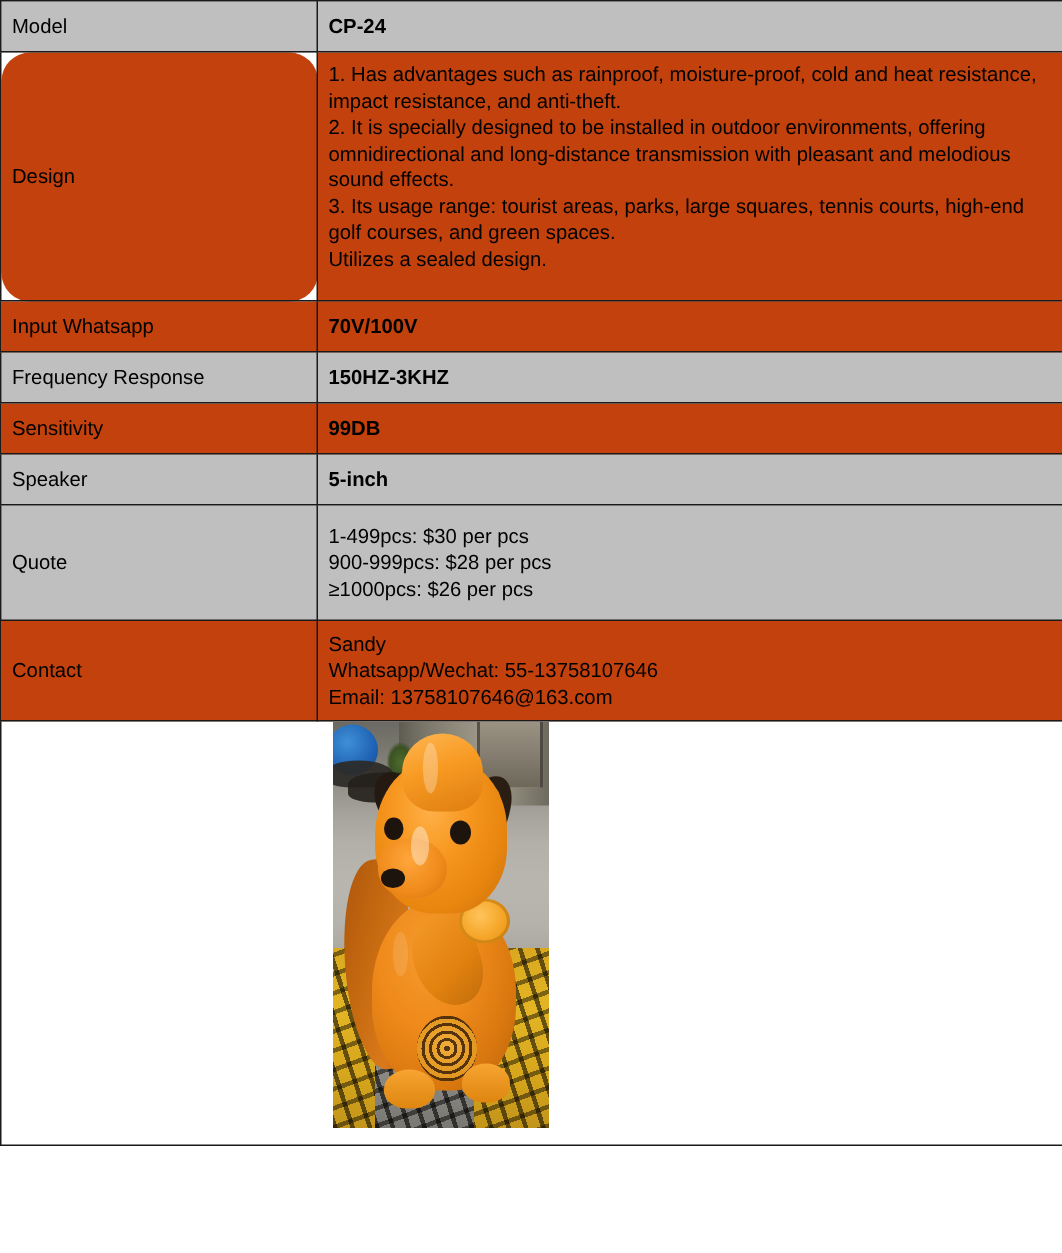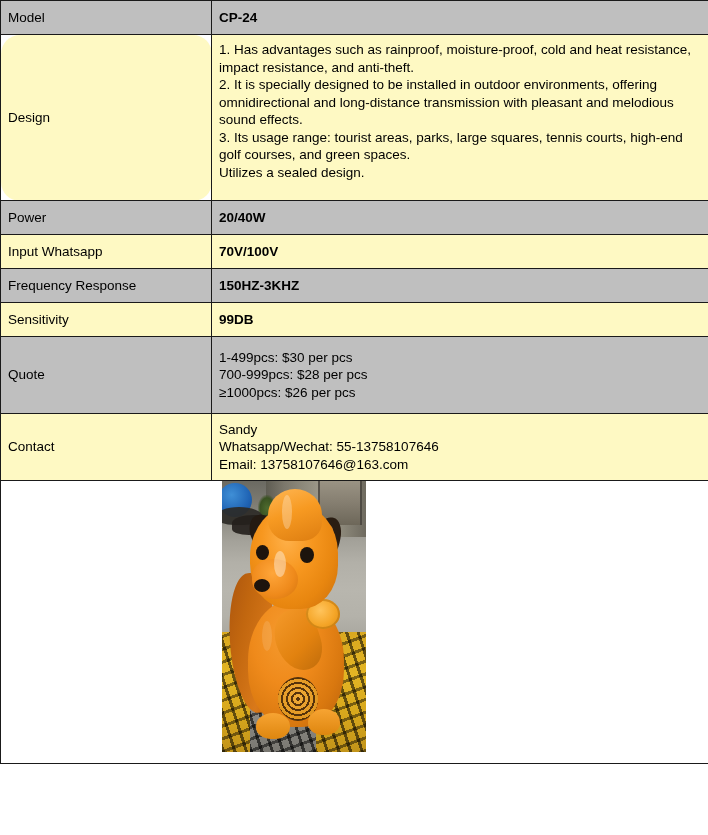--- a/index.html
+++ b/index.html
@@ -25,21 +25,21 @@
     padding: 0 7px;
     font-size: 13.5px;
     line-height: 17.5px;
     vertical-align: middle;
     color: #000000;
   }
   col.label-col { width: 211px; }
   col.value-col { width: 497px; }
 
   .row-gray td { background: #bfbfbf; }
-  .row-white td { background: #fef9c3; }
+  .row-white td { background: #c2410c; }
 
   td.label-cell { vertical-align: middle; }
   td.value-cell { vertical-align: middle; font-weight: bold; }
 
   tr.row-short td { height: 33px; }
 
   td.design-cell {
     vertical-align: top;
     padding-top: 6px;
     padding-bottom: 6px;
@@ -321,47 +321,47 @@
     <tr class="row-white row-design">
       <td class="label-cell">Design</td>
       <td class="design-cell">
         <span class="design-para">1. Has advantages such as rainproof, moisture-proof, cold and heat resistance, impact resistance, and anti-theft.</span>
         <span class="design-para">2. It is specially designed to be installed in outdoor environments, offering omnidirectional and long-distance transmission with pleasant and melodious sound effects.</span>
         <span class="design-para">3. Its usage range: tourist areas, parks, large squares, tennis courts, high-end golf courses, and green spaces.</span>
         <span class="design-para">Utilizes a sealed design.</span>
       </td>
     </tr>
 
-    <tr class="row-gray row-short">
-      <td class="label-cell">Power</td>
-      <td class="value-cell">20/40W</td>
-    </tr>
 
     <tr class="row-white row-short">
       <td class="label-cell">Input Whatsapp</td>
       <td class="value-cell">70V/100V</td>
     </tr>
 
     <tr class="row-gray row-short">
       <td class="label-cell">Frequency Response</td>
       <td class="value-cell">150HZ-3KHZ</td>
     </tr>
 
     <tr class="row-white row-short">
       <td class="label-cell">Sensitivity</td>
       <td class="value-cell">99DB</td>
     </tr>
 
+    <tr class="row-gray row-short">
+      <td class="label-cell">Speaker</td>
+      <td class="value-cell">5-inch</td>
+    </tr>
 
 
     <tr class="row-gray row-quote">
       <td class="label-cell">Quote</td>
       <td class="multiline-cell">
         <span class="line">1-499pcs: $30 per pcs</span>
-        <span class="line">700-999pcs: $28 per pcs</span>
+        <span class="line">900-999pcs: $28 per pcs</span>
         <span class="line">≥1000pcs: $26 per pcs</span>
       </td>
     </tr>
 
     <tr class="row-white row-contact">
       <td class="label-cell">Contact</td>
       <td class="multiline-cell">
         <span class="line">Sandy</span>
         <span class="line">Whatsapp/Wechat: 55-13758107646</span>
         <span class="line">Email: 13758107646@163.com</span>

